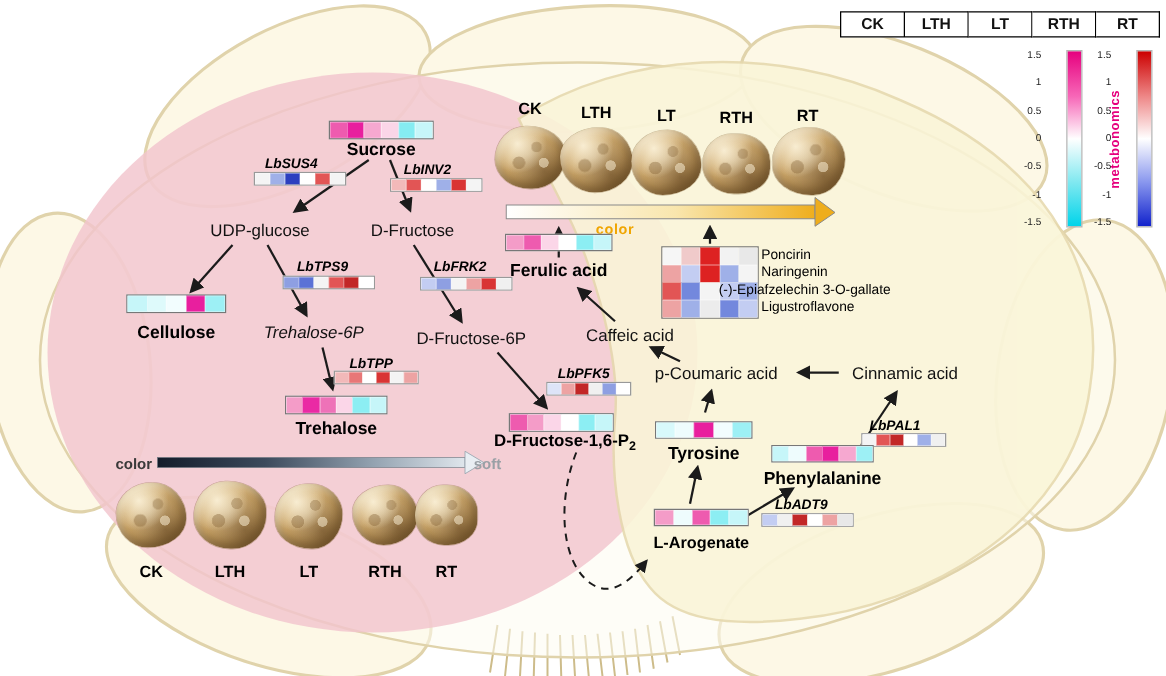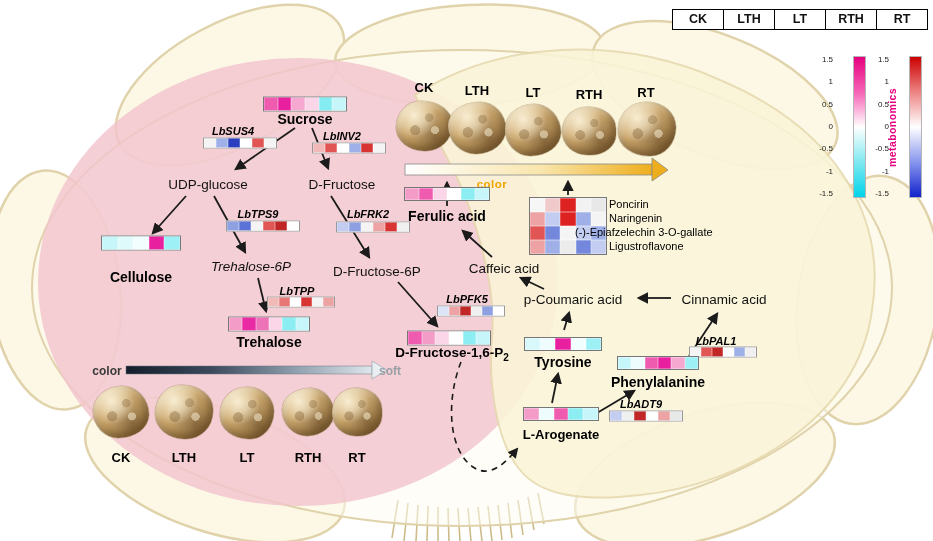--- a/index.html
+++ b/index.html
@@ -19,21 +19,21 @@
   .hm-grid{position:absolute;border:1px solid #777;}
   .hm-row{display:flex;width:76px;height:14px;}
   .hm-row span{flex:1;box-shadow:inset 0 0 0 .4px rgba(255,255,255,.55);}
   .flv-label{position:absolute;font-size:11px;transform:translateY(-50%);white-space:nowrap;color:#000;}
   
   .cond-table{position:absolute;left:672px;top:9px;display:flex;}
   .cond-cell{width:50px;height:19px;border:1.6px solid #000;background:#fff;
              font-weight:bold;font-size:12.5px;text-align:center;line-height:19px;}
   .cond-cell + .cond-cell{border-left:none;}
   
-  .legend{position:absolute;display:flex;align-items:center;gap:20px;margin-top:16px;}
+  .legend{position:absolute;display:flex;align-items:center;gap:20px;}
   .lticks{display:flex;flex-direction:column;justify-content:space-between;height:142px;
           font-size:8px;text-align:right;min-width:17px;color:#222;line-height:8px;}
   .lbar{width:11px;height:140px;border:1px solid #b5b5b5;}
   .lvlabel{writing-mode:vertical-rl;transform:rotate(180deg);font-weight:bold;font-size:10.5px;letter-spacing:.4px;}
   .bar-met{background:linear-gradient(180deg,#e6007e 0%,#f768b8 26%,#ffffff 50%,#7fe8f0 75%,#00d4ea 100%);}
   .bar-trx{background:linear-gradient(180deg,#cc0000 0%,#ee8888 26%,#ffffff 50%,#8896ee 75%,#1122cc 100%);}
   
   .tuber{position:absolute;transform:translate(-50%,-50%);
     background:
       radial-gradient(circle at 32% 28%, rgba(250,240,215,.95) 0%, rgba(250,240,215,0) 45%),
@@ -183,21 +183,21 @@
   <div class="hm gene-strip" style="left:349px;top:148px;">
       <span style="background: rgb(242, 185, 185);"></span>
       <span style="background: rgb(226, 85, 85);"></span>
       <span style="background: rgb(255, 255, 255);"></span>
       <span style="background: rgb(159, 176, 232);"></span>
       <span style="background: rgb(217, 52, 52);"></span>
       <span style="background: rgb(244, 244, 244);"></span>
     </div>
 
   <div class="abs int" style="left:208px;top:184px;">UDP-glucose</div>
-  <div class="abs int" style="left:342px;top:184px;">D-Fructose</div>
+  <div class="abs int" style="left:330px;top:184px;">D-Fructose</div>
 
   <div class="abs gene" style="left:258px;top:214px;">LbTPS9</div>
   <div class="hm gene-strip" style="left:263px;top:226px;">
       <span style="background: rgb(142, 159, 226);"></span>
       <span style="background: rgb(91, 114, 214);"></span>
       <span style="background: rgb(244, 244, 244);"></span>
       <span style="background: rgb(226, 85, 85);"></span>
       <span style="background: rgb(194, 39, 39);"></span>
       <span style="background: rgb(255, 255, 255);"></span>
     </div>
@@ -212,21 +212,21 @@
       <span style="background: rgb(240, 240, 240);"></span>
     </div>
 
   <div class="hm met-strip" style="left:141px;top:243px;width:78px;">
       <span style="background: rgb(198, 246, 249);"></span>
       <span style="background: rgb(222, 250, 251);"></span>
       <span style="background: rgb(242, 253, 254);"></span>
       <span style="background: rgb(232, 31, 158);"></span>
       <span style="background: rgb(157, 240, 245);"></span>
     </div>
-  <div class="abs met" style="left:141px;top:277px;">Cellulose</div>
+  <div class="abs met" style="left:141px;top:265px;">Cellulose</div>
 
   <div class="abs int" style="left:251px;top:266px;font-style:italic;">Trehalose-6P</div>
   <div class="abs int" style="left:377px;top:271px;">D-Fructose-6P</div>
 
   <div class="abs gene" style="left:297px;top:291px;">LbTPP</div>
   <div class="hm gene-strip" style="left:301px;top:302px;width:66px;">
       <span style="background: rgb(242, 185, 185);"></span>
       <span style="background: rgb(232, 119, 119);"></span>
       <span style="background: rgb(255, 255, 255);"></span>
       <span style="background: rgb(217, 52, 52);"></span>

